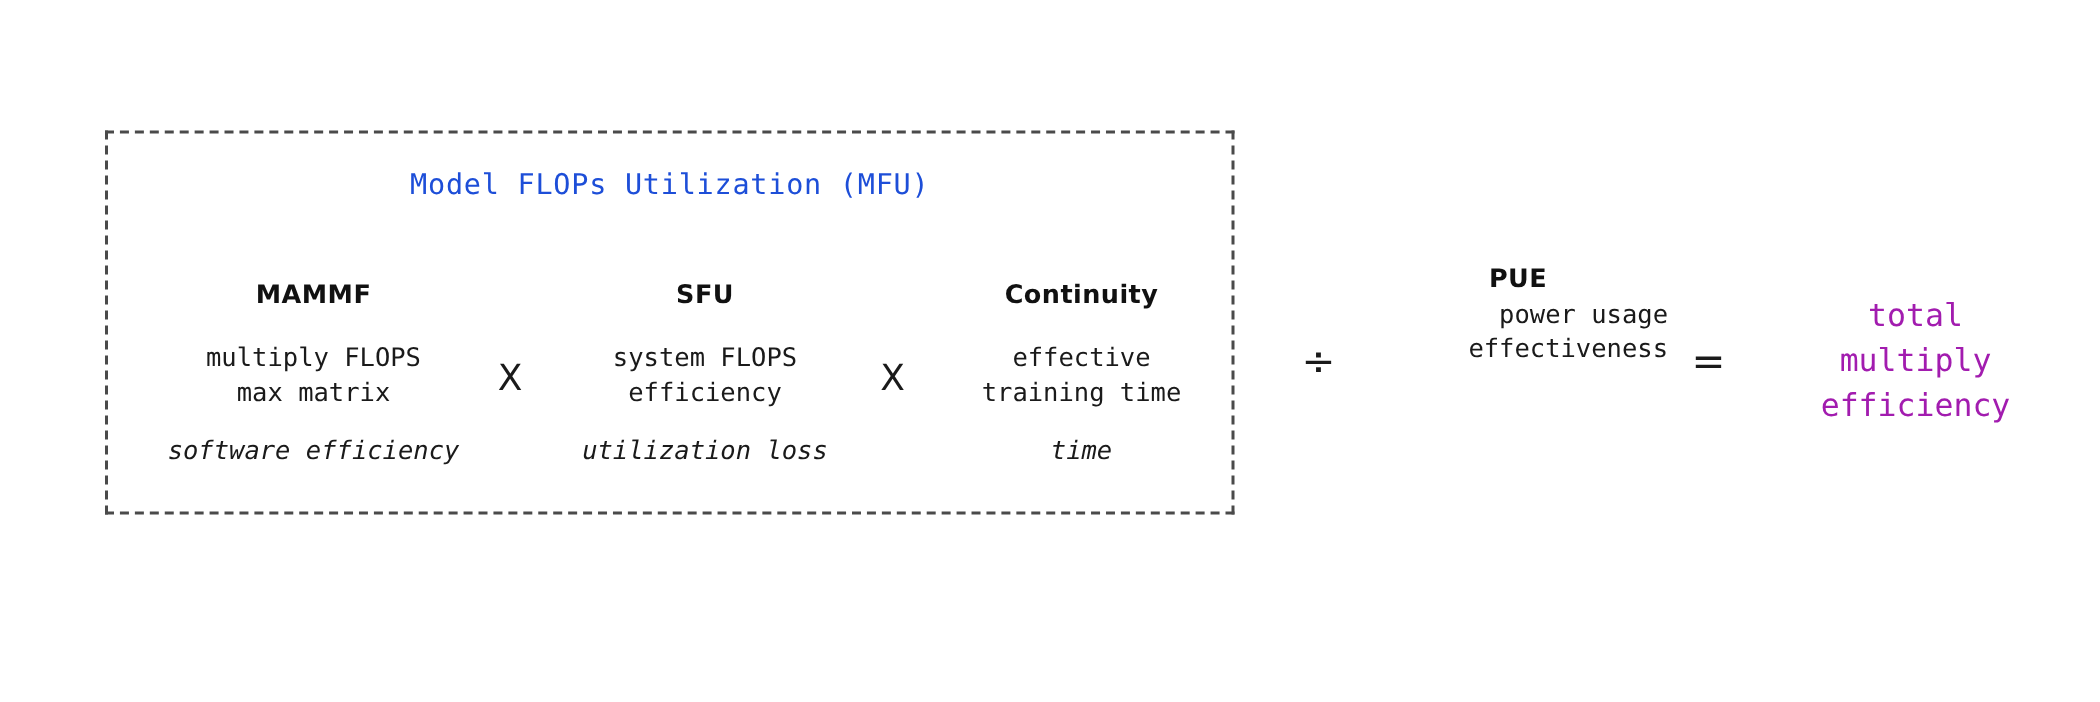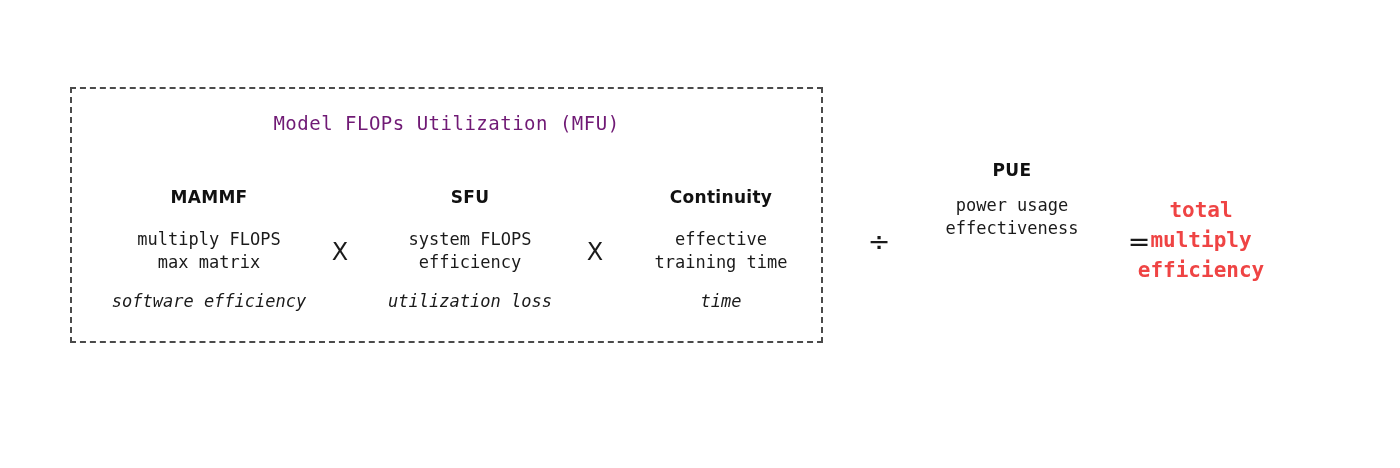--- a/index.html
+++ b/index.html
@@ -34,21 +34,21 @@
 
   #mfu-title {
     position: absolute;
     left: 70px;
     top: 112px;
     width: 753px;
     text-align: center;
     font-family: "DejaVu Sans Mono", monospace;
     font-size: 19px;
     letter-spacing: 0.5px;
-    color: #701a75;
+    color: #1d4ed8;
     white-space: nowrap;
   }
 
   
   .factor {
     position: absolute;
     text-align: center;
   }
   .factor .f-head {
     font-family: "DejaVu Sans", sans-serif;
@@ -74,51 +74,51 @@
     color: #1a1a1a;
     white-space: nowrap;
   }
 
   
   #factor-mammf      { left: 106px; top: 187px; width: 206px; }
   #factor-sfu        { left: 370px; top: 187px; width: 200px; }
   #factor-continuity { left: 622px; top: 187px; width: 198px; }
 
   
-  #factor-pue        { left: 912px; top: 160px; width: 200px; }
-  #factor-pue .f-body { margin-top: 14px; }
+  #factor-pue        { left: 912px; top: 176px; width: 200px; }
+  #factor-pue .f-body { margin-top: 3px; text-align: right; }
   #factor-pue .f-note { margin-top: 17px; }
 
   
   .op {
     position: absolute;
     font-family: "DejaVu Sans", sans-serif;
     font-size: 24px;
     color: #1a1a1a;
     text-align: center;
     width: 34px;
     white-space: nowrap;
   }
   #op-times-1 { left: 323px; top: 238px; }
   #op-times-2 { left: 578px; top: 238px; }
   #op-divide  { left: 862px; top: 226px; font-size: 27px; }
   #op-equals  { left: 1122px; top: 226px; font-size: 27px; }
 
   
   #result {
     position: absolute;
-    left: 1112px;
+    left: 1188px;
     top: 196px;
     width: 178px;
     text-align: center;
     font-family: "DejaVu Sans Mono", monospace;
-    font-weight: bold;
+    font-weight: normal;
     font-size: 21px;
     line-height: 1.42;
-    color: #ef4444;
+    color: #a21caf;
     white-space: nowrap;
   }
 </style>
 </head>
 <body>
 
 <div id="canvas">
 
   <div id="mfu-box"></div>
 

